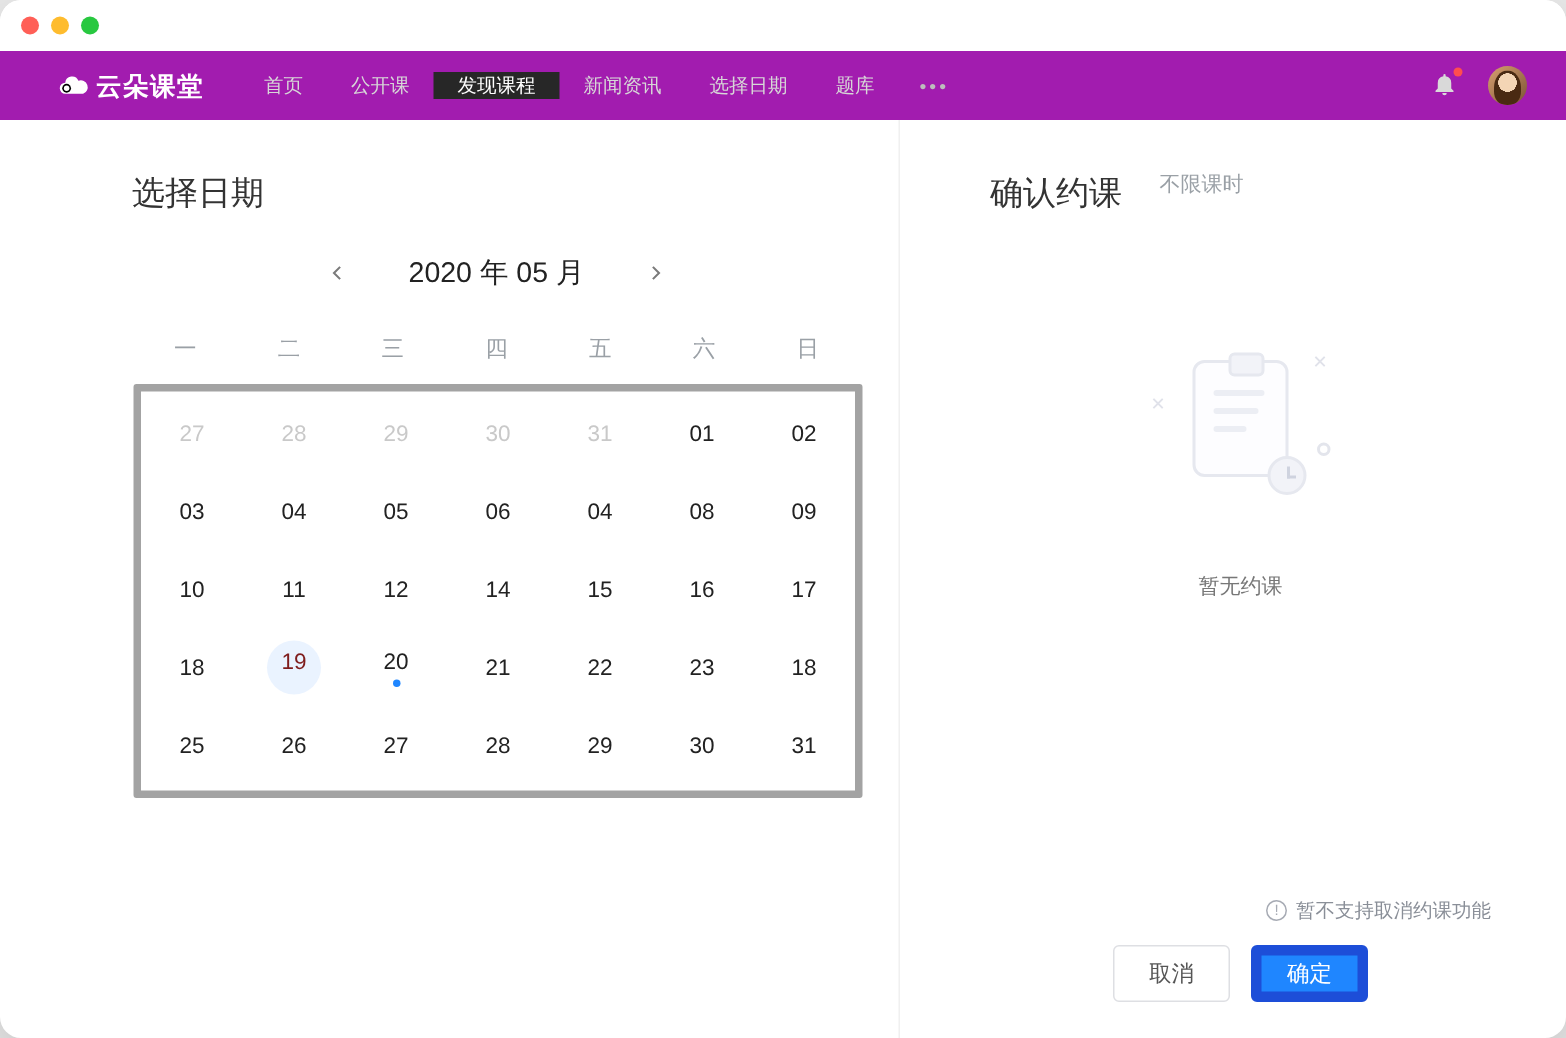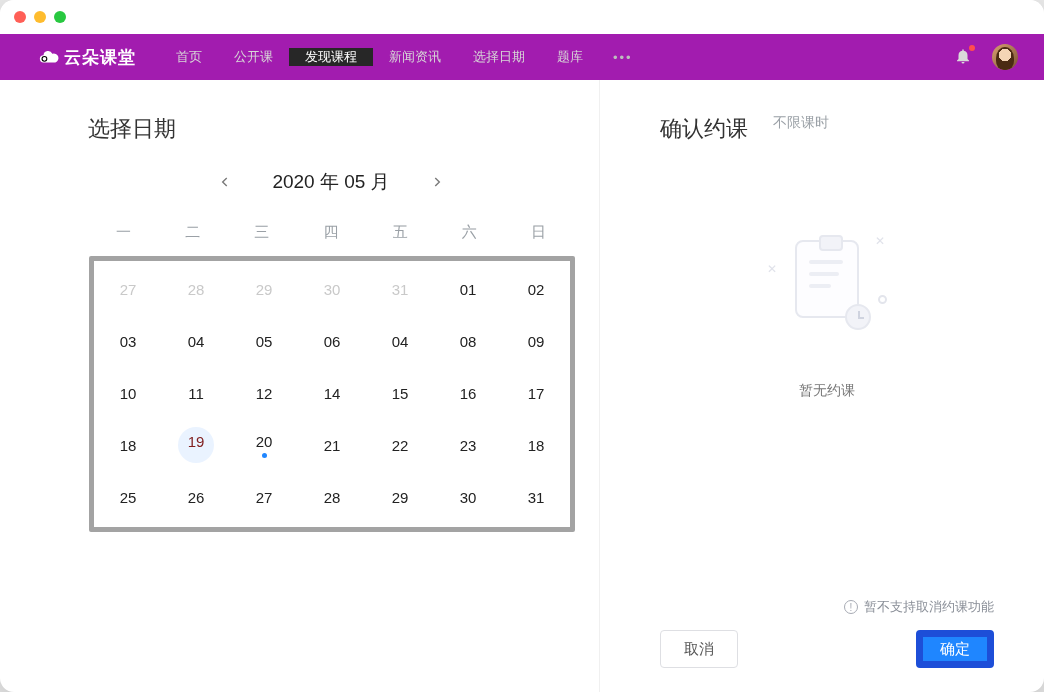--- a/index.html
+++ b/index.html
@@ -60,21 +60,21 @@
   .mini-clock::after{content:"";position:absolute;left:11px;top:11px;width:6px;height:2px;background:#cfd3df;}
   .empty-x { position:absolute; font-size:12px; color:#e0e2ea;}
   .ex1{ left:0; top:28px;} .ex2{ right:2px; top:0;}
   .empty-o { position:absolute; width:9px;height:9px;border:2px solid #e3e5ec;border-radius:50%;}
   .eo1{ right:0; bottom:30px;}
   .empty-text { font-size:14px; color:#777;margin-top:48px; }
 
   .right-footer { margin-top:auto; }
   .warn-row { display:flex; align-items:center; justify-content:flex-end; gap:6px; color:#8a8f98; font-size:13px; margin-bottom:14px;}
   .warn-icon{ width:14px;height:14px;border:1.2px solid #a7abb4;border-radius:50%;display:flex;align-items:center;justify-content:center;font-size:10px;color:#a7abb4;}
-  .btns { display:flex; justify-content:space-between; gap:14px;}
+  .btns { display:flex; justify-content:center; gap:14px;}
   .btn { min-width:78px; height:38px; border-radius:4px; font-size:15px; display:flex; align-items:center; justify-content:center; cursor:pointer; }
   .btn-cancel { background:#fff; border:1px solid #dedfe3; color:#555;}
   .btn-ok { background:#1f86ff; color:#fff; border:7px solid #1d4ed8;}
 </style>
 </head>
 <body>
 
 <div class="window">
 
   <div class="titlebar">

